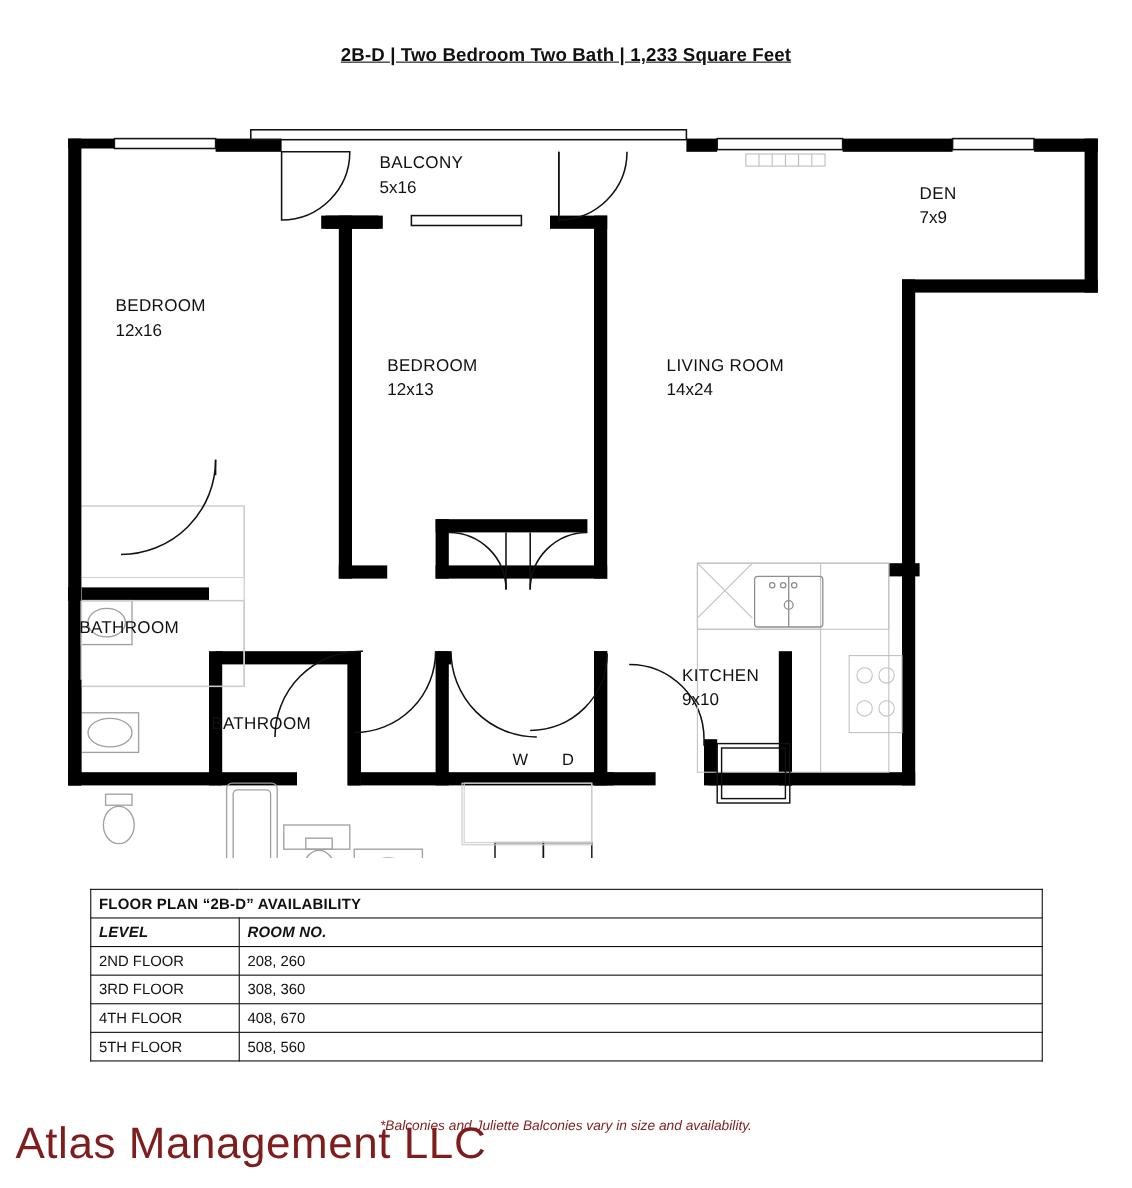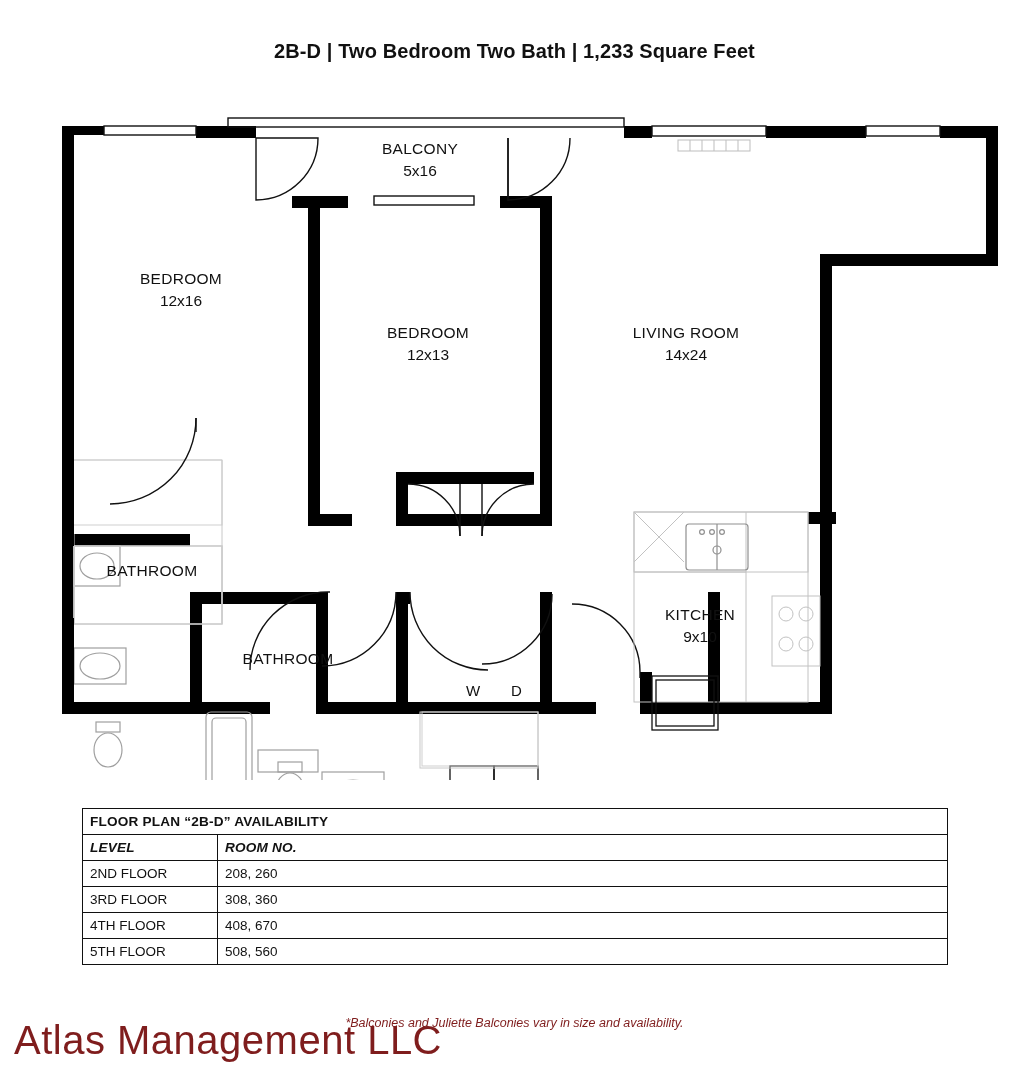--- a/index.html
+++ b/index.html
@@ -19,39 +19,39 @@
     position: relative;
     width: 1029px;
     height: 1080px;
   }
   .title {
     position: absolute;
     top: 40px;
     left: 0;
     width: 1029px;
     text-align: center;
-    font-size: 20px;
+    font-size: 17px;
     font-weight: bold;
     letter-spacing: 0.1px;
     color: #111;
+    text-decoration: underline;
   }
 
   
   .plan {
     position: absolute;
     left: 0;
     top: 100px;
     width: 1029px;
     height: 680px;
   }
   .plan svg { display: block; }
 
   .room-label {
     position: absolute;
-    text-align: center;
     font-size: 15.5px;
     color: #111;
     line-height: 1.45;
     white-space: nowrap;
   }
   .room-label .nm { display: block; letter-spacing: 0.3px; }
   .room-label .dim { display: block; }
 
   .wd-letter {
     position: absolute;
@@ -295,20 +295,24 @@
         <rect x="62" y="434" width="12" height="12"></rect>
         <rect x="62" y="518" width="12" height="96"></rect>
       </g>
     </svg>
 
     <div class="room-label" style="left:345px; top:38px; width:150px;">
       <span class="nm">BALCONY</span>
       <span class="dim">5x16</span>
     </div>
 
+    <div class="room-label" style="left:836px; top:66px; width:130px;">
+      <span class="nm">DEN</span>
+      <span class="dim">7x9</span>
+    </div>
 
     <div class="room-label" style="left:105px; top:168px; width:152px;">
       <span class="nm">BEDROOM</span>
       <span class="dim">12x16</span>
     </div>
 
     <div class="room-label" style="left:352px; top:222px; width:152px;">
       <span class="nm">BEDROOM</span>
       <span class="dim">12x13</span>
     </div>

